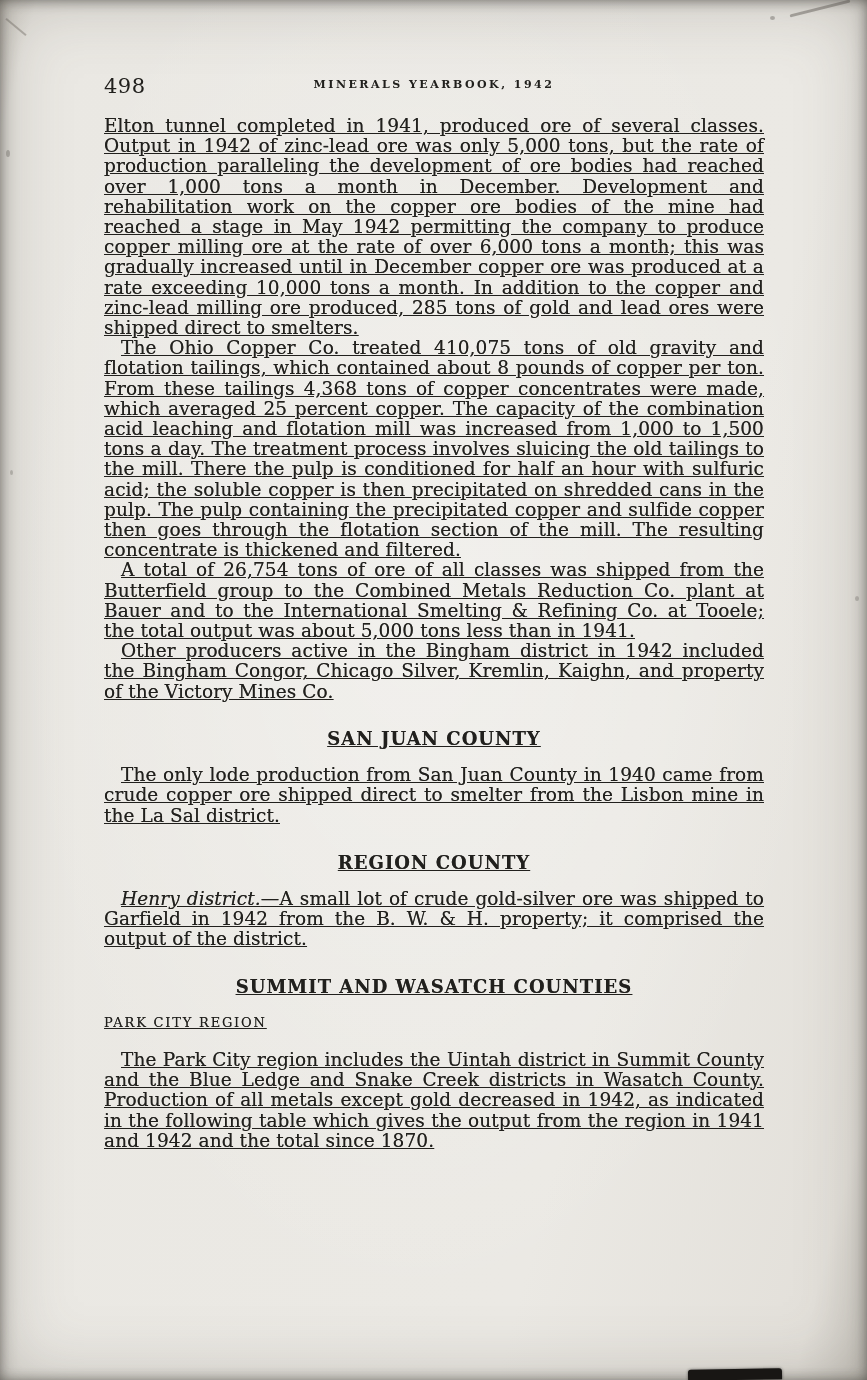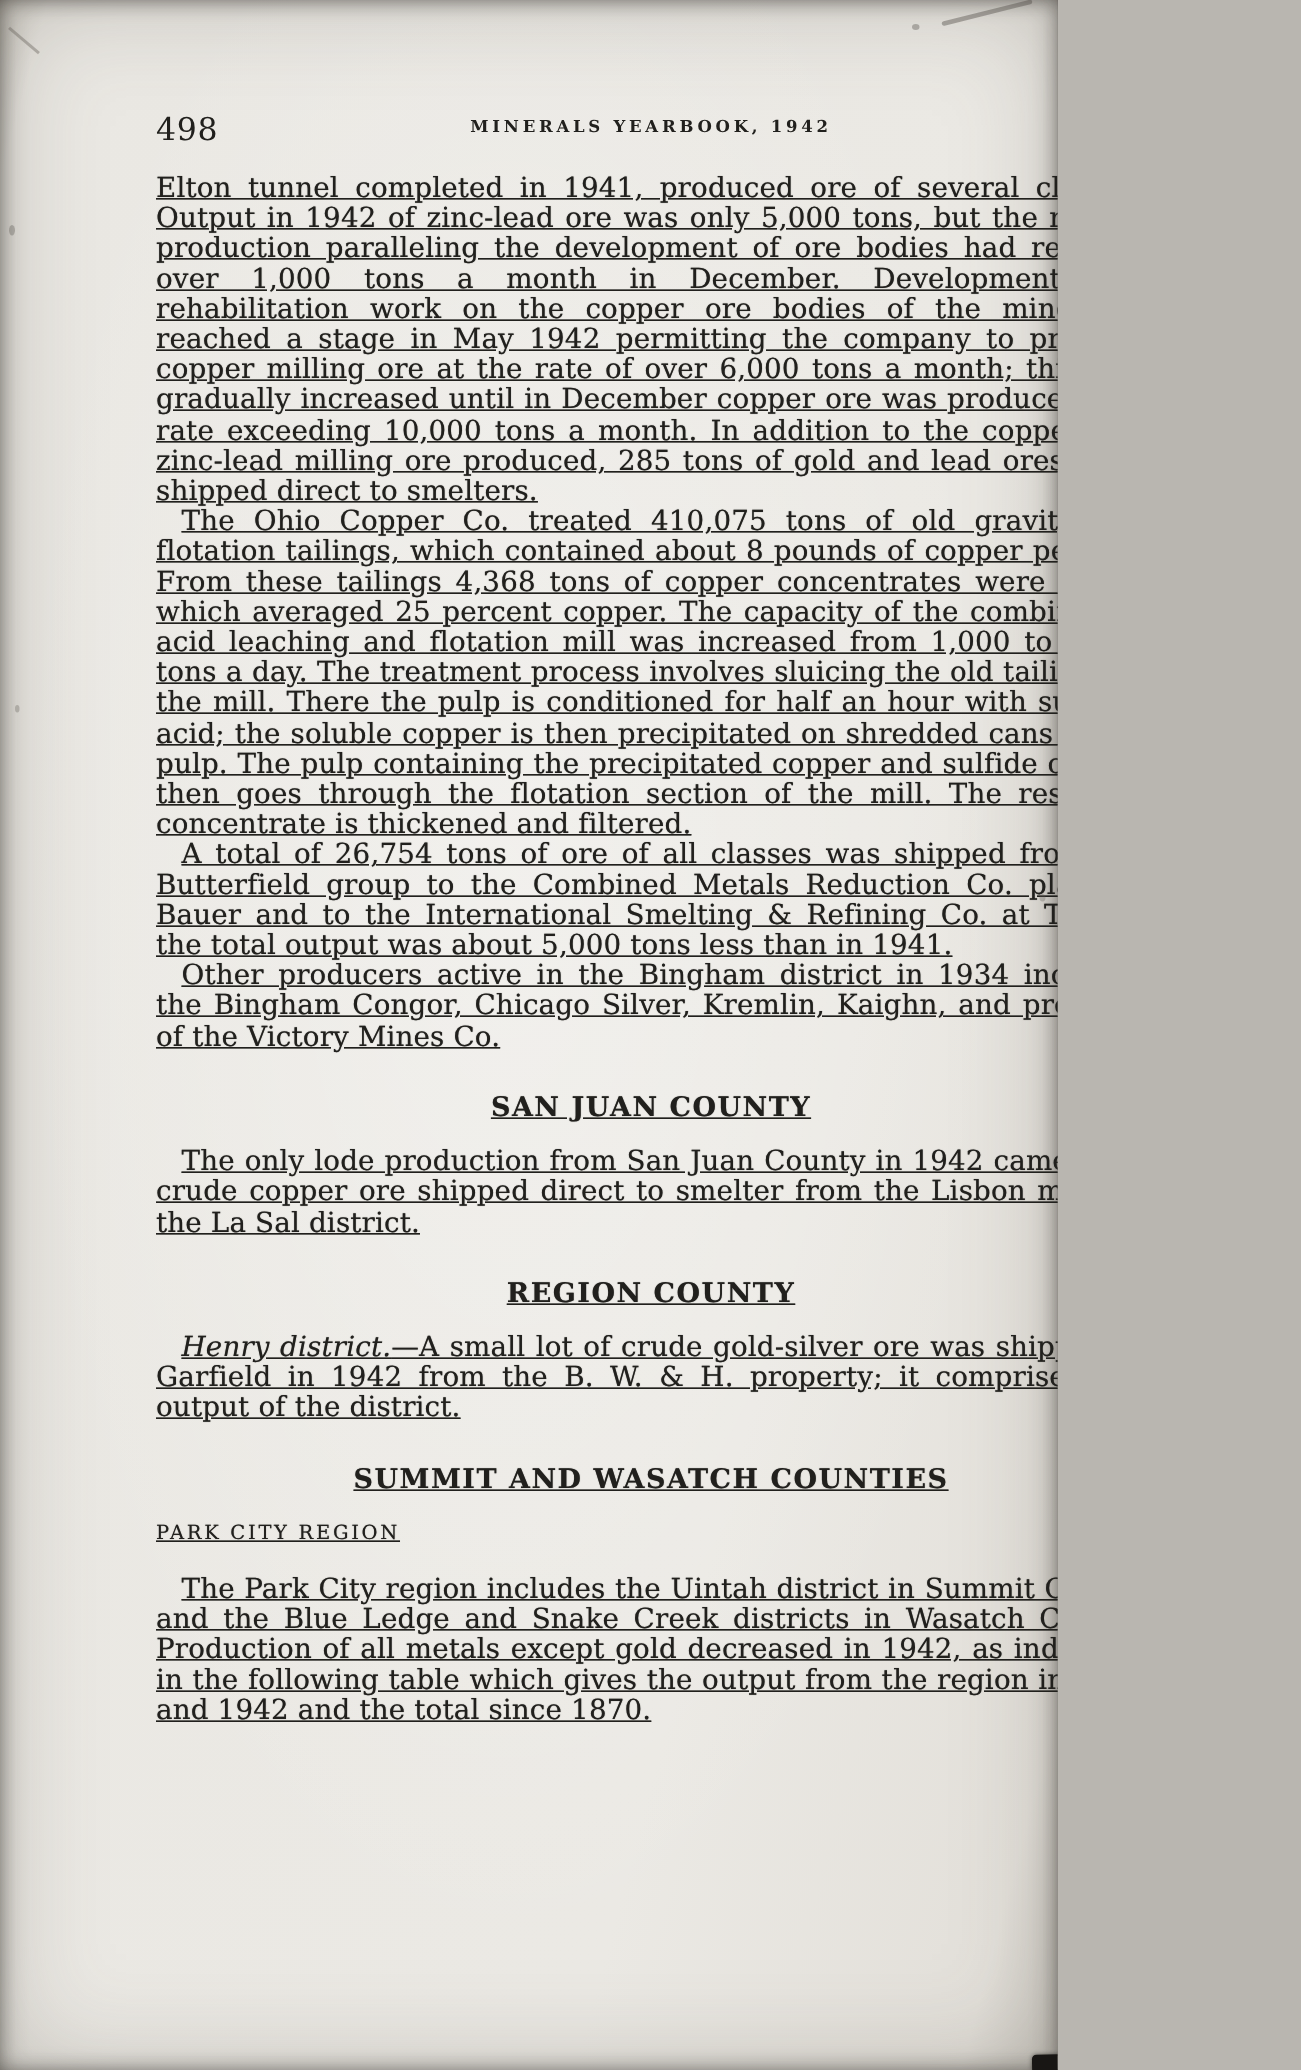--- a/index.html
+++ b/index.html
@@ -3,21 +3,21 @@
 <meta charset="utf-8">
 <style>
   * { margin: 0; padding: 0; box-sizing: border-box; }
   html, body { width: 867px; height: 1380px; }
   body {
     font-family: "DejaVu Serif", "Liberation Serif", serif;
     background: #b9b6b0;
   }
   .page {
     position: relative;
-    width: 705px;
+    width: 867px;
     height: 1380px;
     overflow: hidden;
     color: #21201d;
     background:
       radial-gradient(ellipse at 48% 42%, rgba(255,255,255,0.35), rgba(255,255,255,0) 65%),
       linear-gradient(105deg, #d6d3cc 0%, #eae8e3 3%, #ebe9e4 70%, #e3e0da 94%, #ccc9c2 100%),
       #e9e7e2;
     box-shadow:
       inset 0 0 70px rgba(85, 80, 70, 0.28),
       inset 0 6px 14px -6px rgba(50, 48, 44, 0.45),
@@ -129,25 +129,25 @@
   </header>
 
   <main class="text-column">
 
     <p class="body-para">Elton tunnel completed in 1941, produced ore of several classes. Output in 1942 of zinc-lead ore was only 5,000 tons, but the rate of production paralleling the development of ore bodies had reached over 1,000 tons a month in December. Development and rehabilitation work on the copper ore bodies of the mine had reached a stage in May 1942 permitting the company to produce copper milling ore at the rate of over 6,000 tons a month; this was gradually increased until in December copper ore was produced at a rate exceeding 10,000 tons a month. In addition to the copper and zinc-lead milling ore produced, 285 tons of gold and lead ores were shipped direct to smelters.</p>
 
     <p class="body-para indent">The Ohio Copper Co. treated 410,075 tons of old gravity and flotation tailings, which contained about 8 pounds of copper per ton. From these tailings 4,368 tons of copper concentrates were made, which averaged 25 percent copper. The capacity of the combination acid leaching and flotation mill was increased from 1,000 to 1,500 tons a day. The treatment process involves sluicing the old tailings to the mill. There the pulp is conditioned for half an hour with sulfuric acid; the soluble copper is then precipitated on shredded cans in the pulp. The pulp containing the precipitated copper and sulfide copper then goes through the flotation section of the mill. The resulting concentrate is thickened and filtered.</p>
 
     <p class="body-para indent">A total of 26,754 tons of ore of all classes was shipped from the Butterfield group to the Combined Metals Reduction Co. plant at Bauer and to the International Smelting &amp; Refining Co. at Tooele; the total output was about 5,000 tons less than in 1941.</p>
 
-    <p class="body-para indent">Other producers active in the Bingham district in 1934 included the Bingham Congor, Chicago Silver, Kremlin, Kaighn, and property of the Victory Mines Co.</p>
+    <p class="body-para indent">Other producers active in the Bingham district in 1942 included the Bingham Congor, Chicago Silver, Kremlin, Kaighn, and property of the Victory Mines Co.</p>
 
     <h2 class="section-heading">SAN JUAN COUNTY</h2>
 
-    <p class="body-para indent">The only lode production from San Juan County in 1942 came from crude copper ore shipped direct to smelter from the Lisbon mine in the La Sal district.</p>
+    <p class="body-para indent">The only lode production from San Juan County in 1940 came from crude copper ore shipped direct to smelter from the Lisbon mine in the La Sal district.</p>
 
     <h2 class="section-heading">REGION COUNTY</h2>
 
     <p class="body-para indent"><em>Henry district.</em><span>—A small lot of crude gold-silver ore was shipped to Garfield in 1942 from the B. W. &amp; H. property; it comprised the output of the district.</span></p>
 
     <h2 class="section-heading">SUMMIT AND WASATCH COUNTIES</h2>
 
     <h3 class="sub-heading">PARK CITY REGION</h3>
 
     <p class="body-para indent">The Park City region includes the Uintah district in Summit County and the Blue Ledge and Snake Creek districts in Wasatch County. Production of all metals except gold decreased in 1942, as indicated in the following table which gives the output from the region in 1941 and 1942 and the total since 1870.</p>

